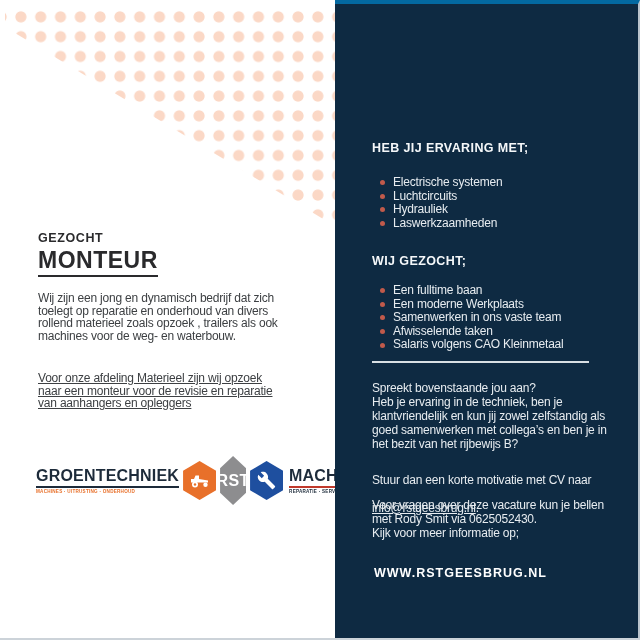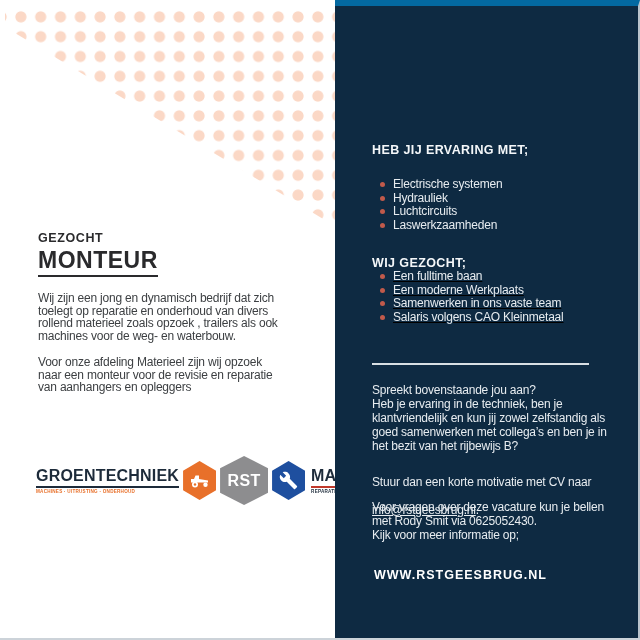--- a/index.html
+++ b/index.html
@@ -17,42 +17,42 @@
   }
   .intro { position:absolute; left:38px; top:231px; width:292px; }
   .kicker { font-size:12.5px; font-weight:bold; letter-spacing:.6px; color:var(--heading_dark,#2a2a2c); }
   .title {
     display:inline-block; margin-top:2px; font-size:23px; font-weight:bold; letter-spacing:.5px;
     color:var(--heading_dark,#2a2a2c); border-bottom:2.5px solid var(--heading_dark,#2a2a2c); padding-bottom:1px;
   }
   .para { margin:0; font-size:12px; letter-spacing:-.2px; line-height:12.7px;
           color:var(--text_dark,#3d4043); white-space:pre-line; }
   .para1 { margin-top:15px; }
-  .para2 { margin-top:13px; }
+  .para2 { margin-top:29px;text-decoration:underline; }
   
   .logo-row { position:absolute; left:36px; top:456px; display:flex; align-items:center; }
   .logo-title { font-size:16px; font-weight:bold; color:#1d2b3a; letter-spacing:.2px; white-space:nowrap; }
   .logo-rule { height:1.5px; margin:1px 0 1.5px 0; }
   .rule-navy { background:#1d2b3a; }
   .rule-red  { background:var(--logo_red,#c0392b); }
   .logo-sub { font-size:4.6px; font-weight:bold; letter-spacing:.25px; white-space:nowrap; }
   .sub-orange { color:var(--orange,#e8702a); }
   .sub-navy   { color:#1d2b3a; }
   .hex { clip-path:polygon(50% 0%,100% 25%,100% 75%,50% 100%,0% 75%,0% 25%);
          display:flex; align-items:center; justify-content:center; flex:none; }
   .hex-orange { width:33px; height:39px; background:var(--orange,#e8702a); margin-left:4px; }
-  .hex-gray   { width:48px; height:49px; background:var(--logo_gray,#8d8d8f); margin:0 4px; }
+  .hex-gray   { width:26px; height:49px; background:var(--logo_gray,#8d8d8f); margin:0 4px; }
   .hex-blue   { width:33px; height:39px; background:var(--logo_blue,#1e4f9f); margin-right:6px; }
   .rst { color:#ffffff; font-weight:bold; font-size:16px; letter-spacing:.3px; }
   .hex svg { display:block; }
   
   .panel {
     position:absolute; left:335px; top:0; width:305px; height:640px;
     background:var(--navy,#0e2a42); box-sizing:border-box;
-    border-top:6px solid #0369a1; border-right:2px solid #b9c3cc;
+    border-top:4px solid #0369a1; border-right:2px solid #b9c3cc;
   }
   .panel .abs { position:absolute; left:37px; }
   .p-heading { font-weight:bold; font-size:12.5px; letter-spacing:.4px; color:var(--heading_light,#f4f7f9); }
   .p-list { list-style:none; margin:8px; padding:0; }
   .p-list li { display:flex; align-items:center; font-size:12px; line-height:13.6px;
                letter-spacing:-.2px; color:var(--text_light,#e7ecf0); }
   .dot { width:5px; height:5px; border-radius:50%; background:var(--bullet,#c05a4b);
          margin-right:8px; flex:none; }
   .divider { position:absolute; left:37px; width:217px; height:2px; background:var(--divider_light,#d8dfe4); }
   .p-body { font-size:12px; letter-spacing:-.2px; line-height:13.9px;
@@ -117,45 +117,49 @@
   <div class="panel">
 
     <div class="abs p-heading" style="top:137px;">HEB JIJ ERVARING MET;</div>
     <ul class="abs p-list" style="top:164px;">
       <li>
           <span class="dot"></span>
           <span>Electrische systemen</span>
         </li>
       <li>
           <span class="dot"></span>
-          <span>Hydrauliek</span>
+          <span>Luchtcircuits</span>
         </li>
       <li>
           <span class="dot"></span>
-          <span>Luchtcircuits</span>
+          <span>Hydrauliek</span>
         </li>
       <li>
           <span class="dot"></span>
           <span>Laswerkzaamheden</span>
         </li>
     </ul>
 
     <div class="abs p-heading" style="top:250px;">WIJ GEZOCHT;</div>
-    <ul class="abs p-list" style="top:256px;text-decoration:underline;">
+    <ul class="abs p-list" style="top:272px;">
       <li>
           <span class="dot"></span>
           <span>Een fulltime baan</span>
         </li>
       <li>
           <span class="dot"></span>
           <span>Een moderne Werkplaats</span>
         </li>
       <li>
           <span class="dot"></span>
           <span>Samenwerken in ons vaste team</span>
+        </li>
+      <li>
+          <span class="dot"></span>
+          <span>Afwisselende taken</span>
         </li>
       <li>
           <span class="dot"></span>
           <span>Salaris volgens CAO Kleinmetaal</span>
         </li>
     </ul>
 
     <div class="divider" style="top:357px;"></div>
 
     <div class="abs p-body" style="top:378px;">Spreekt bovenstaande jou aan?

